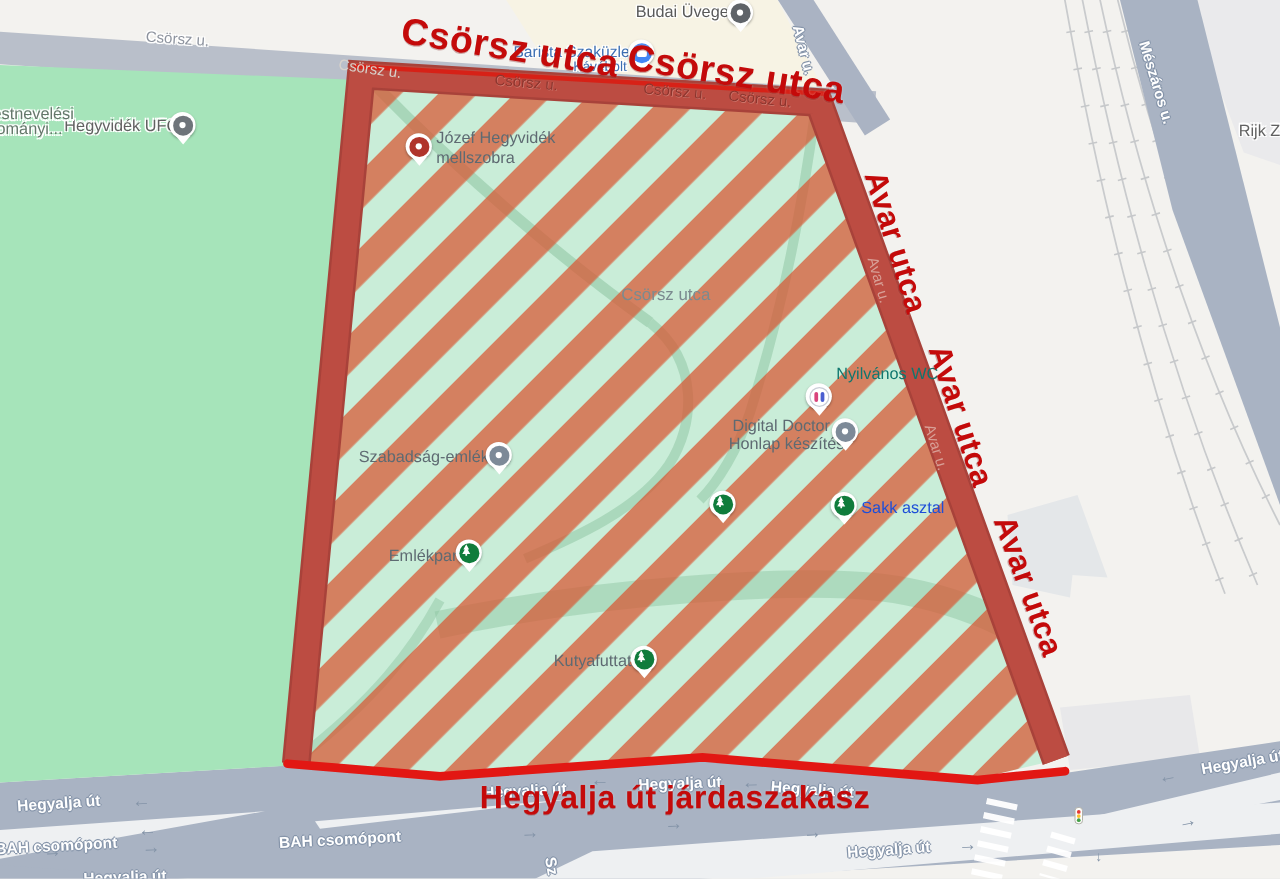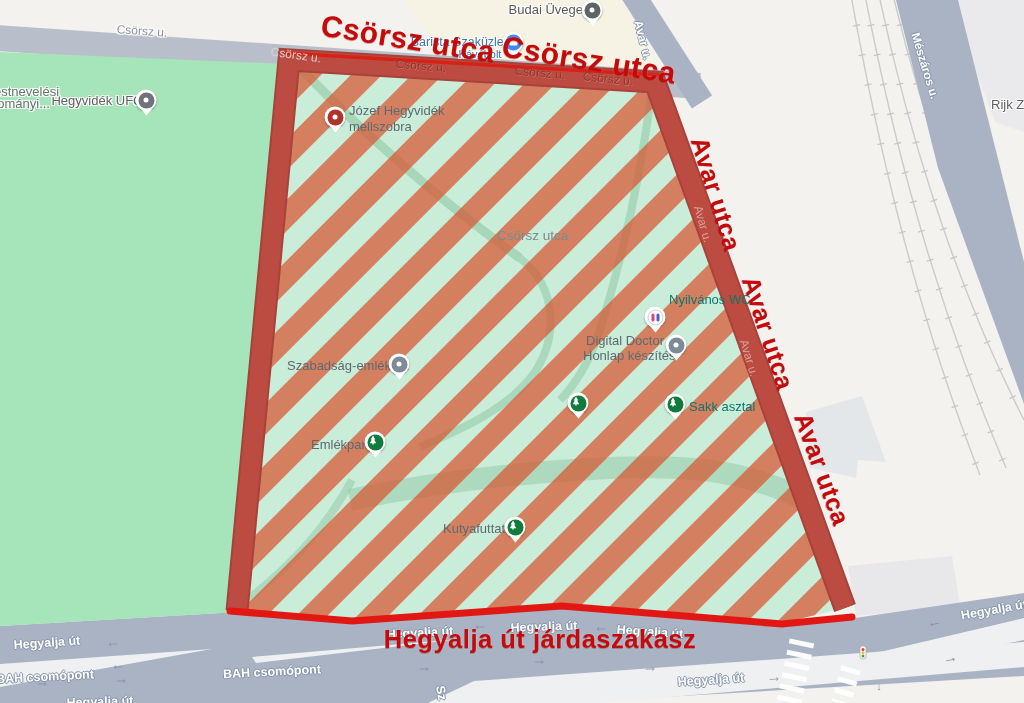--- a/index.html
+++ b/index.html
@@ -162,21 +162,21 @@
   <div class="lbl halo" style="left:480px;top:54px;color:#3d6fb3;font-size:11px">Kávébolt</div>
   <div class="lbl halo" style="left:97px;top:100px;color:#616161">Hegyvidék UFC</div>
   <div class="lbl lbl-l halo" style="left:-6px;top:91px;color:#64766a">estnevelési</div>
   <div class="lbl lbl-l halo" style="left:-10px;top:103px;color:#64766a">dományi...</div>
   <div class="lbl lbl-l" style="left:349px;top:110px;color:#5e6a72">Józef Hegyvidék</div>
   <div class="lbl lbl-l" style="left:349px;top:126px;color:#5e6a72">mellszobra</div>
   <div class="lbl lbl-l" style="left:497px;top:236px;color:#7b8a8f;font-size:13.5px">Csörsz utca</div>
   <div class="lbl lbl-l" style="left:669px;top:299px;color:#0f766e">Nyilvános WC</div>
   <div class="lbl lbl-l" style="left:586px;top:340px;color:#5e6a72">Digital Doctor</div>
   <div class="lbl lbl-l" style="left:583px;top:355px;color:#5e6a72">Honlap készítés</div>
-  <div class="lbl lbl-l" style="left:689px;top:406px;color:#0f766e">Sakk asztal</div>
+  <div class="lbl lbl-l" style="left:689px;top:406px;color:#1d4ed8">Sakk asztal</div>
   <div class="lbl lbl-l" style="left:287px;top:365px;color:#5e6a72">Szabadság-emlékmű</div>
   <div class="lbl lbl-l" style="left:311px;top:444px;color:#5e6a72">Emlékpark</div>
   <div class="lbl lbl-l" style="left:443px;top:528px;color:#5e6a72">Kutyafuttató</div>
   <div class="lbl lbl-l halo" style="left:991px;top:104px;color:#616161">Rijk Zw</div>
 
   <div class="pin" style="left:592px;top:10px">
       <div class="pin-c" style="background:#5f6368">
         <span class="pin-dot"></span>
       </div>
     </div>

